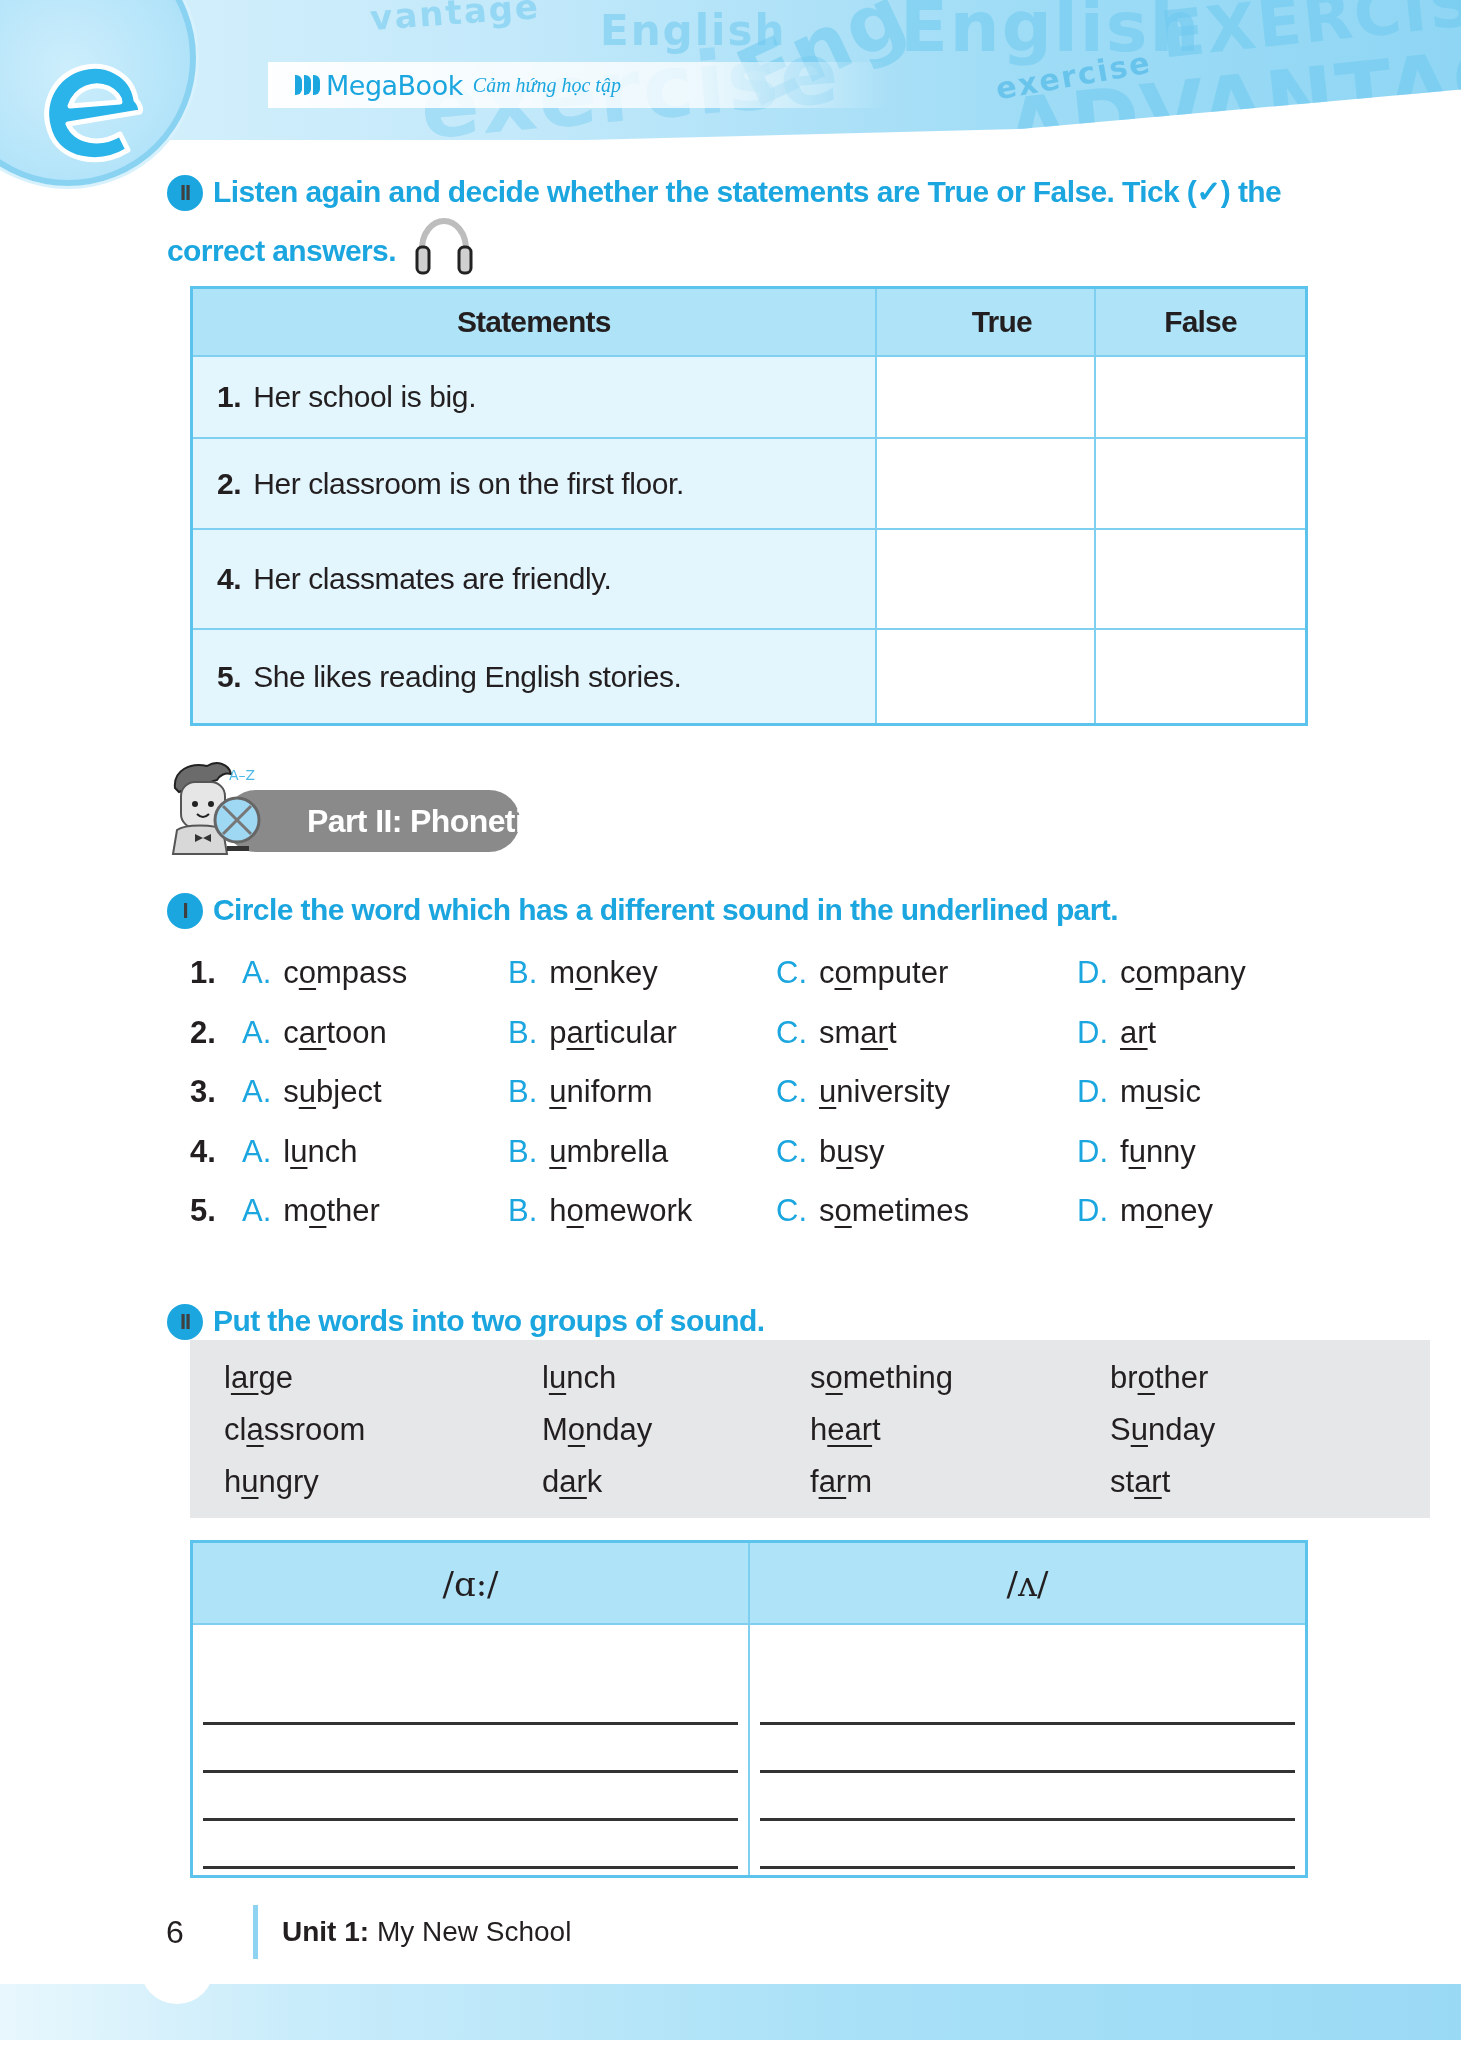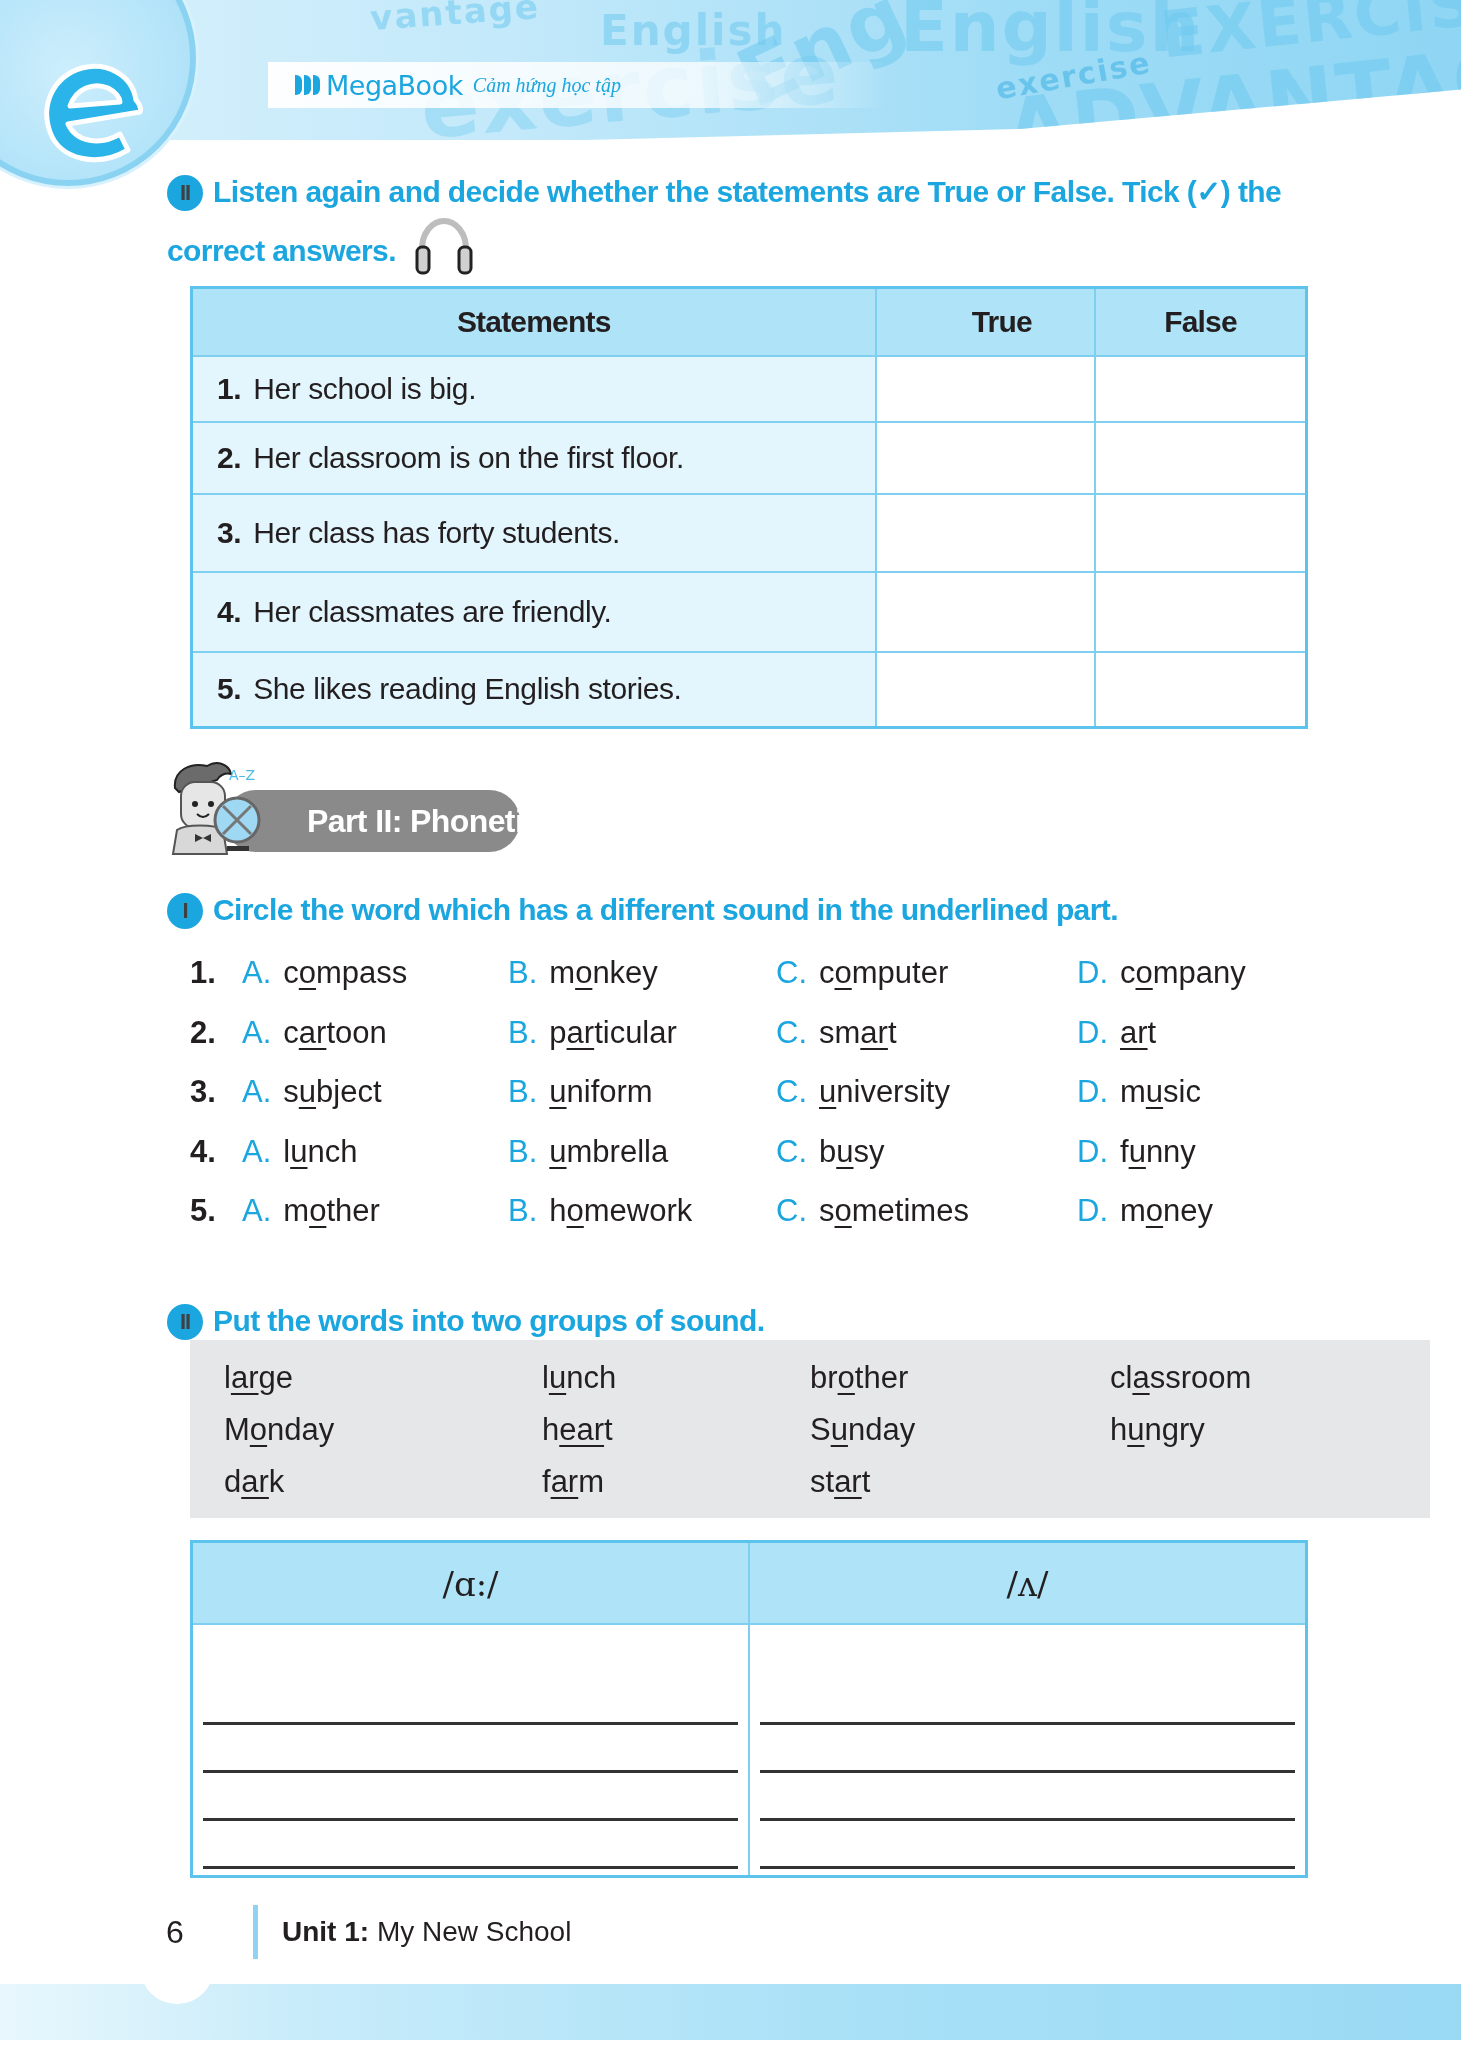--- a/index.html
+++ b/index.html
@@ -177,25 +177,20 @@
     </tr>
   </thead>
   <tbody>
     <tr style="height:66px;">
       <td class="stmt"><b>1.</b> <span>Her school is big.</span></td>
       <td class="box"></td>
       <td class="box"></td>
     </tr>
     <tr style="height:72px;">
       <td class="stmt"><b>2.</b> <span>Her classroom is on the first floor.</span></td>
-      <td class="box"></td>
-      <td class="box"></td>
-    </tr>
-    <tr style="height:78px;">
-      <td class="stmt"><b>3.</b> <span>Her class has forty students.</span></td>
       <td class="box"></td>
       <td class="box"></td>
     </tr>
     <tr style="height:80px;">
       <td class="stmt"><b>4.</b> <span>Her classmates are friendly.</span></td>
       <td class="box"></td>
       <td class="box"></td>
     </tr>
     <tr style="height:76px;">
       <td class="stmt"><b>5.</b> <span>She likes reading English stories.</span></td>
@@ -270,20 +265,21 @@
 </div>
 
 <div class="heading" style="top:1296px;">
   <span class="num-badge">II</span><span>Put the words into two groups of sound.</span>
 </div>
 
 <div class="word-box">
   <div class="word-grid">
     <div><span>l</span><span class="u">ar</span><span>ge</span></div>
     <div><span>l</span><span class="u">u</span><span>nch</span></div>
+    <div><span>s</span><span class="u">o</span><span>mething</span></div>
     <div><span>br</span><span class="u">o</span><span>ther</span></div>
     <div><span>cl</span><span class="u">a</span><span>ssroom</span></div>
     <div><span>M</span><span class="u">o</span><span>nday</span></div>
     <div><span>h</span><span class="u">ear</span><span>t</span></div>
     <div><span>S</span><span class="u">u</span><span>nday</span></div>
     <div><span>h</span><span class="u">u</span><span>ngry</span></div>
     <div><span>d</span><span class="u">ar</span><span>k</span></div>
     <div><span>f</span><span class="u">ar</span><span>m</span></div>
     <div><span>st</span><span class="u">ar</span><span>t</span></div>
   </div>

